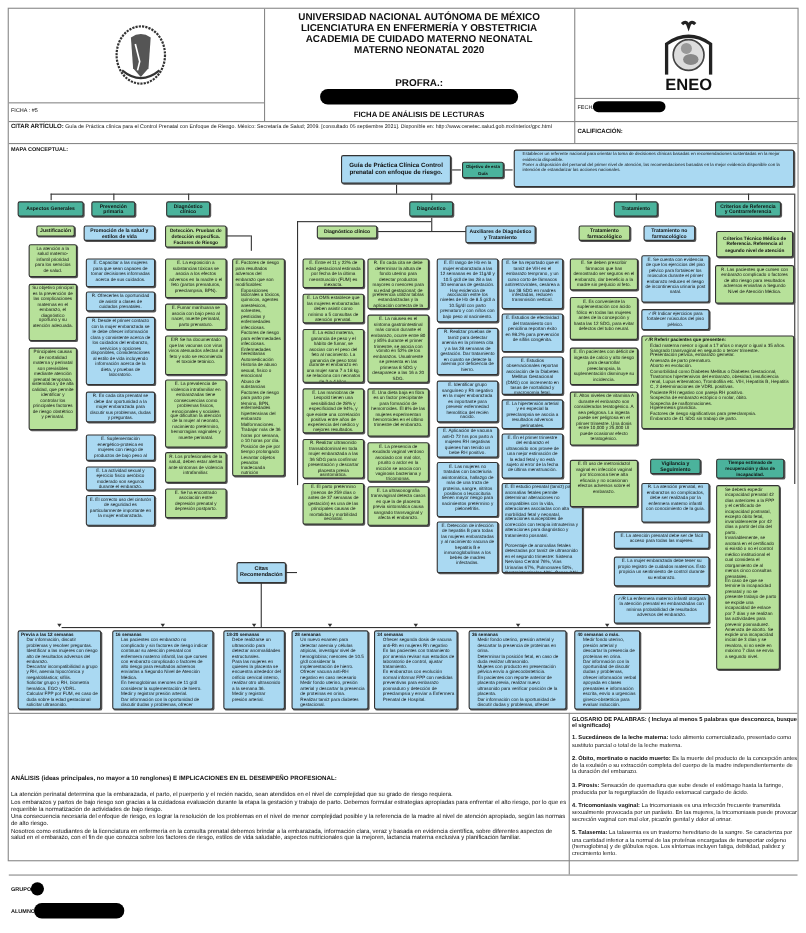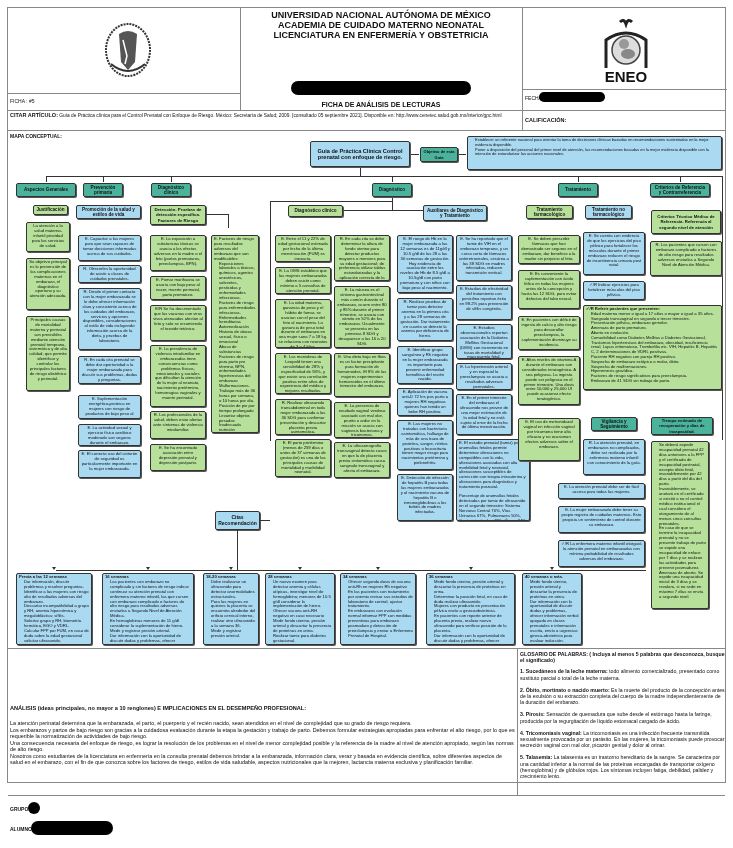--- a/index.html
+++ b/index.html
@@ -41,23 +41,25 @@
 
   <svg class="abs" style="left:93px;top:12px" width="54" height="60" viewBox="0 0 54 60">
     <ellipse cx="27" cy="30" rx="22" ry="26" fill="none" stroke="#333" stroke-width="2" stroke-dasharray="2 1"></ellipse>
     <path d="M18 14 Q27 8 36 14 L34 42 L27 50 L20 42 Z" fill="#555"></path>
     <path d="M22 20 L26 36 L24 44" stroke="#fff" stroke-width="1.5" fill="none"></path>
     <path d="M10 44 Q27 58 44 44" stroke="#333" stroke-width="2" fill="none"></path>
   </svg>
 
   <div class="hdr-title">
     <div>UNIVERSIDAD NACIONAL AUTÓNOMA DE MÉXICO</div>
+    <div>LICENCIATURA EN ENFERMERÍA Y OBSTETRICIA</div>
     <div>ACADEMIA DE CUIDADO MATERNO NEONATAL</div>
-    <div>LICENCIATURA EN ENFERMERÍA Y OBSTETRICIA</div>
-  </div>
+    <div>MATERNO NEONATAL 2020</div>
+  </div>
+  <div class="profra">PROFRA.:</div>
   <div class="redact" style="left:283px;top:73px;width:180px;height:14px"></div>
 
   <svg class="abs" style="left:592px;top:10px" width="52" height="68" viewBox="0 0 52 68">
     <path d="M20 4 Q24 0 26 6 Q28 0 32 4" stroke="#222" stroke-width="3" fill="none"></path>
     <path d="M6 50 L6 22 Q26 8 46 22 L46 50" stroke="#222" stroke-width="3" fill="none"></path>
     <circle cx="26" cy="32" r="14" fill="#ddd" stroke="#444" stroke-width="1.5"></circle>
     <circle cx="24" cy="26" r="5" fill="#999"></circle>
     <ellipse cx="28" cy="36" rx="7" ry="5" fill="#888"></ellipse>
     <rect x="2" y="50" width="48" height="16" fill="#fff"></rect>
     <text x="26" y="64" text-anchor="middle" font-family="Liberation Sans, sans-serif" font-weight="bold" font-size="15" fill="#111">ENEO</text>

